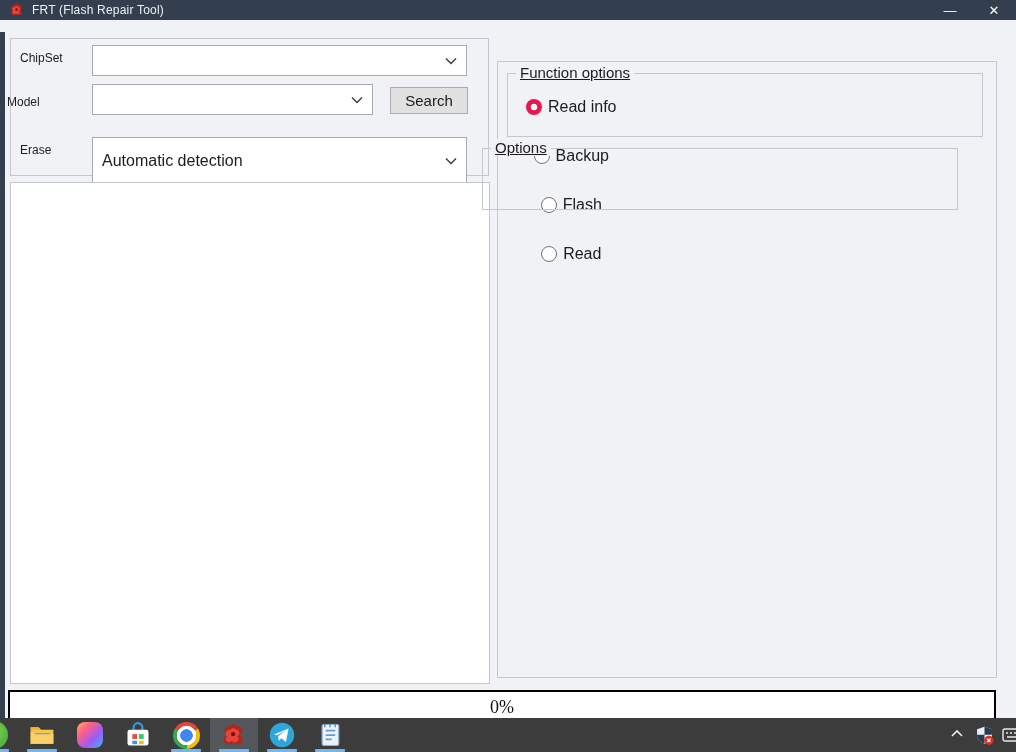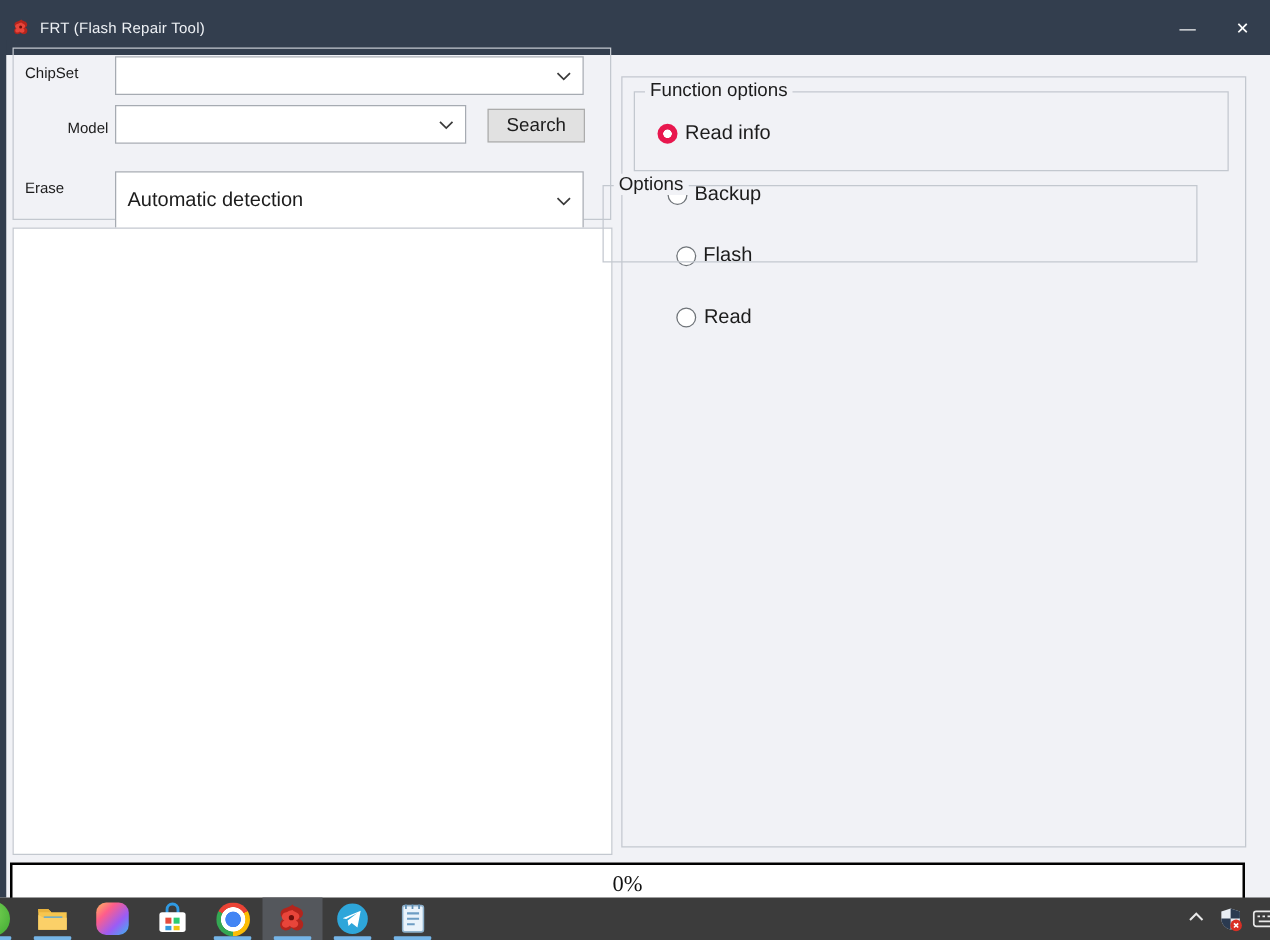--- a/index.html
+++ b/index.html
@@ -1,34 +1,34 @@
 <!DOCTYPE html>
 <html><head>
 <meta charset="utf-8">
 <style>
   * { margin:0; padding:0; box-sizing:border-box; }
   html,body { width:1016px; height:752px; }
   body { font-family:"Liberation Sans", sans-serif; color:#1c1c1c; }
   #root { position:relative; width:1016px; height:752px; background:#f1f2f6; overflow:hidden; }
 
   
-  .titlebar { position:absolute; left:0; top:0; width:1016px; height:44px; background:#333e4e;
+  .titlebar { position:absolute; left:0; top:0; width:1016px; height:20px; background:#333e4e;
               display:flex; align-items:center; color:#eef1f5; }
   .tb-icon { width:16px; height:16px; margin:0 7px 0 9px; }
   .tb-icon svg { width:16px; height:16px; display:block; }
   .tb-title { font-size:12px; letter-spacing:.2px; }
   .tb-btns { margin-left:auto; display:flex; height:32px; }
   .tb-btn { width:44px; height:32px; display:flex; align-items:center; justify-content:center;
             color:#fff; font-size:13px; }
 
   .win-left-edge { position:absolute; left:0; top:32px; width:5px; height:686px; background:#333e4e; }
 
   
   .groupbox { position:absolute; border:1px solid #c3c8cf; }
-  .legend { position:absolute; top:-10px; left:8px; background:#f1f2f6; padding:0 4px; font-size:15px; }
+  .legend { position:absolute; top:-10px; left:8px; background:#f1f2f6; padding:0 4px; font-size:15px;text-decoration:underline; }
 
   .combo { position:absolute; background:#fff; border:1px solid #a6abb2; display:flex;
            align-items:center; padding:0 9px; font-size:16px; }
   .combo .chev { margin-left:auto; display:flex; }
 
   .form-label { position:absolute; font-size:12px; }
 
   .btn { display:flex; align-items:center; justify-content:center; font-size:15px; }
 
   
@@ -129,21 +129,21 @@
   <span class="form-label" style="left:20px; top:51px;">ChipSet</span>
   <div class="combo" style="left:92px; top:45px; width:375px; height:31px;">
     <span></span>
     <span class="chev">
       <svg width="12" height="8" viewBox="0 0 12 8">
           <path d="M1 1.5l5 5 5-5" stroke="#3b3b3b" stroke-width="1.4" fill="none"></path>
         </svg>
     </span>
   </div>
 
-  <span class="form-label" style="left:7px; top:95px;margin-left:47px;">Model</span>
+  <span class="form-label" style="left:7px; top:95px;">Model</span>
   <div class="combo" style="left:92px; top:84px; width:281px; height:31px;">
     <span></span>
     <span class="chev">
       <svg width="12" height="8" viewBox="0 0 12 8">
           <path d="M1 1.5l5 5 5-5" stroke="#3b3b3b" stroke-width="1.4" fill="none"></path>
         </svg>
     </span>
   </div>
   <div class="btn" style="position:absolute; left:390px; top:87px; width:78px; height:27px;
        background:#e1e1e1; border:1px solid #acacac;">Search</div>

